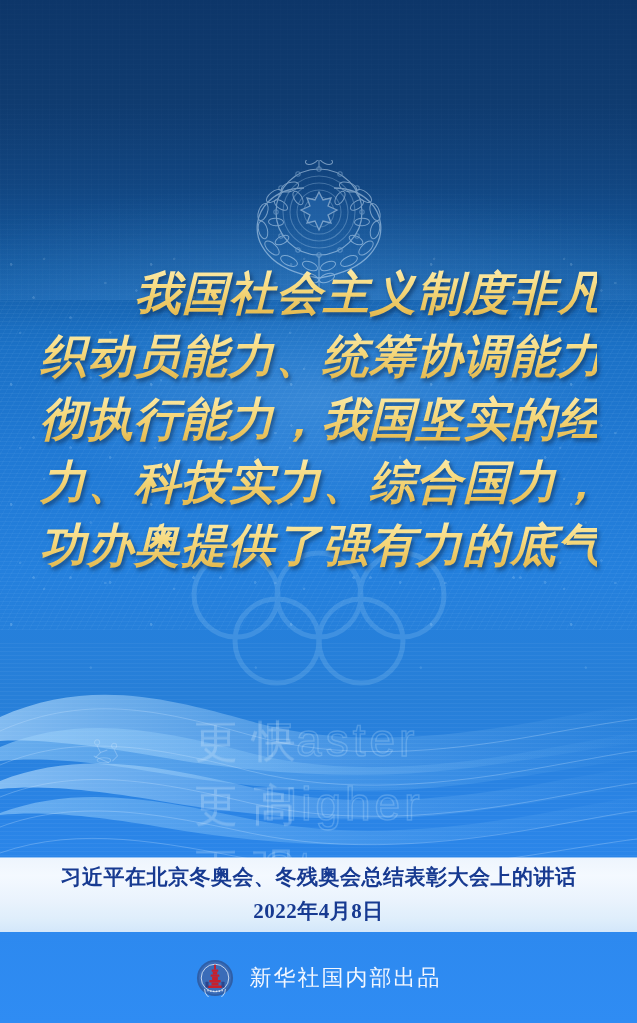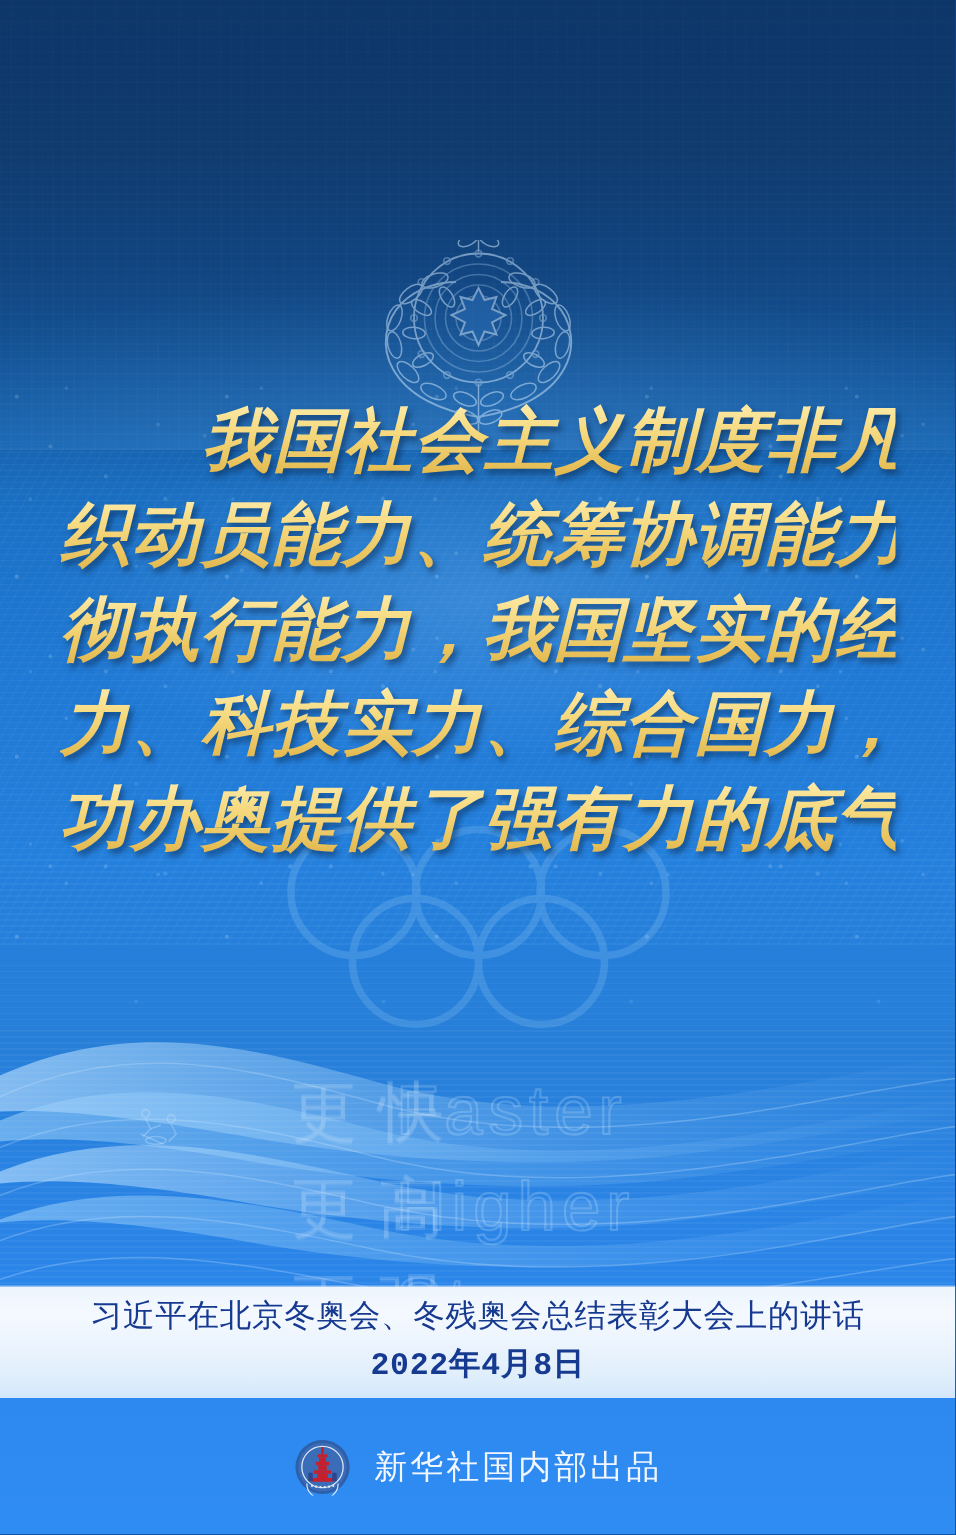--- a/index.html
+++ b/index.html
@@ -167,29 +167,29 @@
   .caption {
     position:absolute; left:0; right:0; top:858px; height:74px;
     background:linear-gradient(180deg,
       #eef5fd 0%, #f4f9ff 24%, #eaf3fd 56%, #dfeefb 82%, #d3e7fa 100%);
     display:flex; flex-direction:column;
     align-items:center; justify-content:center;
     box-shadow:0 -1px 0 rgba(255,255,255,.5);
   }
   .caption-title {
     font-family:"DejaVu Serif", "Liberation Serif", serif;
-    font-weight:normal;
+    font-weight:bold;
     font-size:21px;
     color:#173a91;
     letter-spacing:.5px;
     line-height:1.25;
     white-space:nowrap;
   }
   .caption-date {
-    font-family:Liberation Mono, monospace;
+    font-family:Liberation Serif, serif;
     font-weight:bold;
     font-size:21px;
     color:#173a91;
     letter-spacing:.5px;
     line-height:1.3;
     margin-top:8px;
     white-space:nowrap;
   }
 
   

